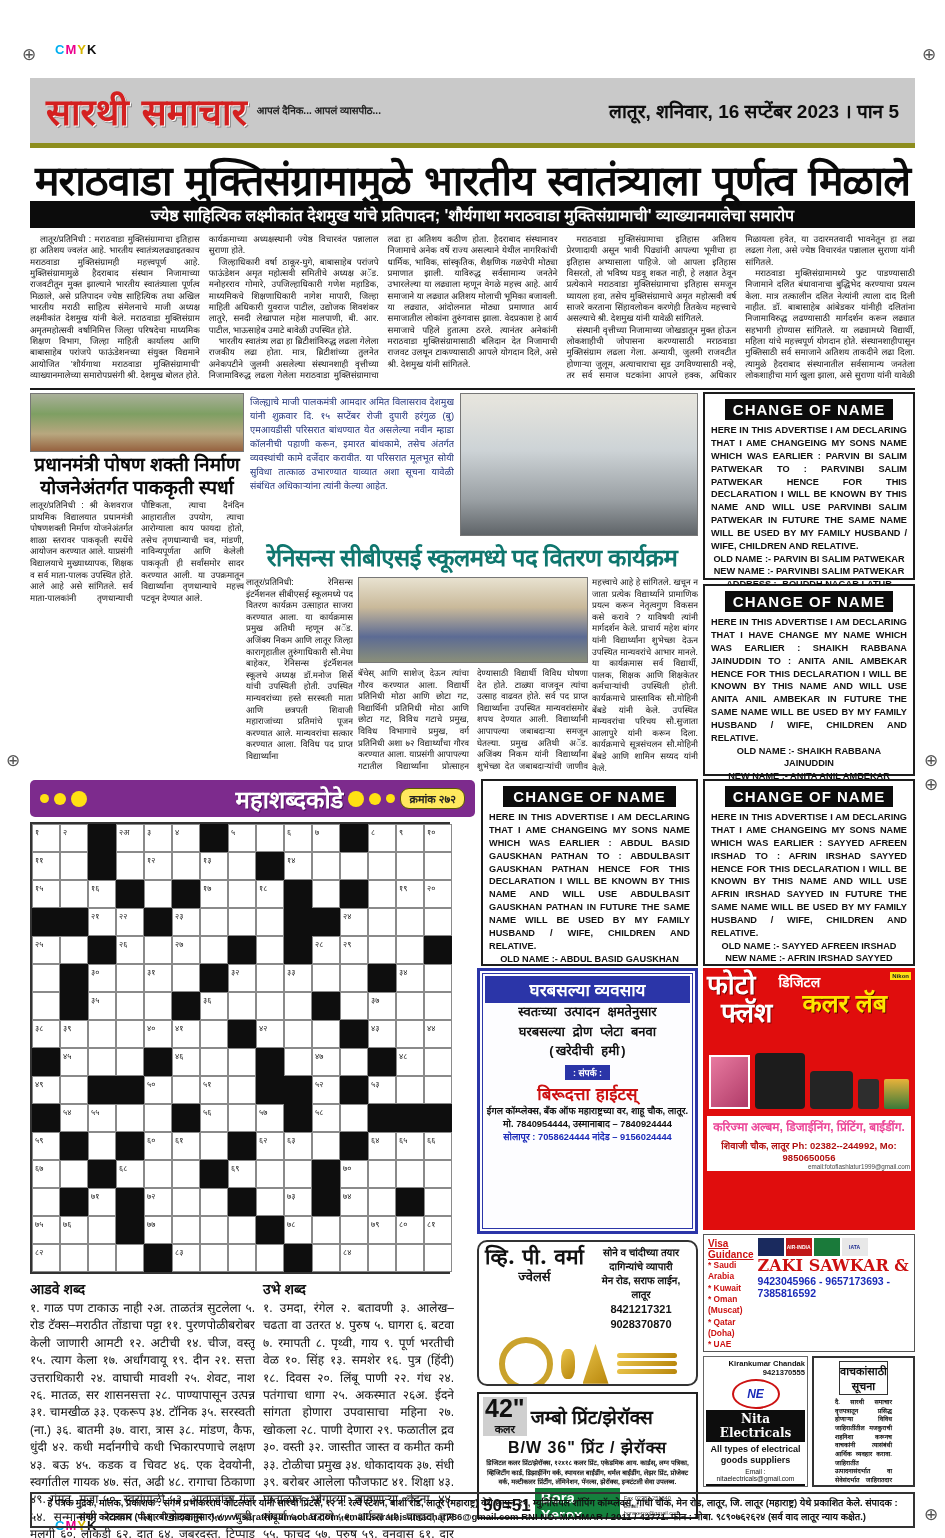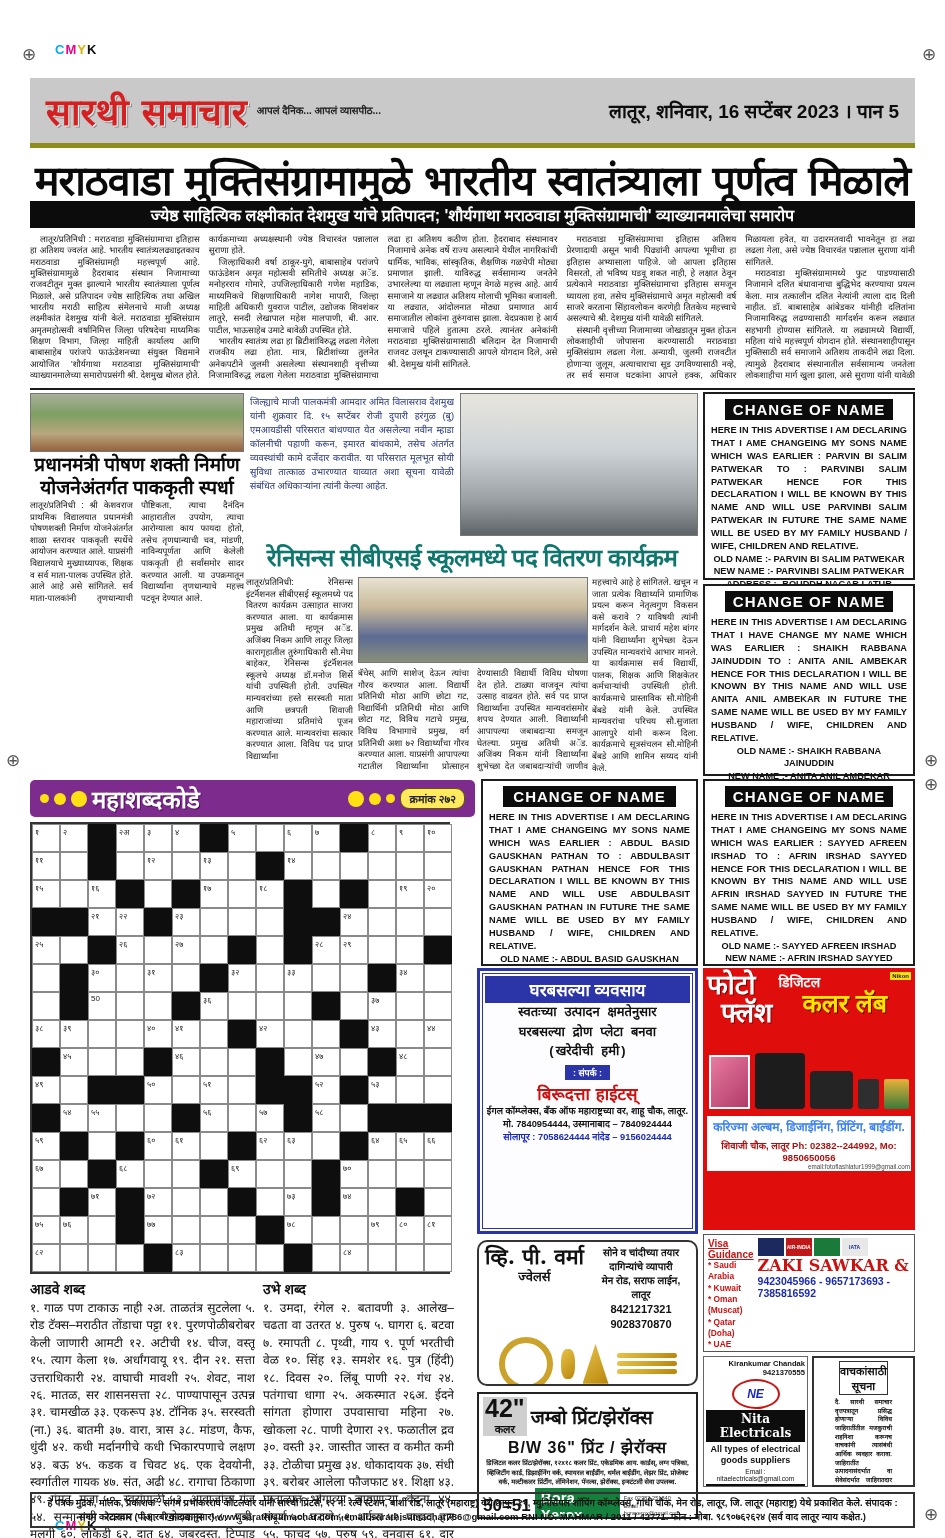--- a/index.html
+++ b/index.html
@@ -49,21 +49,21 @@
 
   .con{border:2px solid #1d1d1d;background:#fff;padding:4px 6px;}
   .con-title{background:#0c0c0c;color:#fff;font-weight:bold;text-align:center;font-size:15px;
              margin:1px auto 4px;width:86%;padding:2px 0;letter-spacing:1px;}
   .con-body{font-size:9.2px;line-height:1.4;text-align:justify;font-weight:600;}
   .con-line{font-size:9.2px;font-weight:bold;text-align:center;line-height:1.35;}
 
   .cw-header{left:30px;top:780px;width:445px;height:37px;background:#7d2b8d;border-radius:5px;
              display:flex;align-items:center;padding:0 10px;gap:5px;}
   .dot{background:#ffe113;border-radius:50%;display:inline-block;}
-  .cw-title{flex:1;text-align:left;color:#fff;font-size:24px;font-weight:bold;
+  .cw-title{flex:1;text-align:right;color:#fff;font-size:24px;font-weight:bold;
             text-shadow:1px 1px 0 #4d0d5d;}
   .cw-badge{background:#ffe95e;border:1px solid #5a5a00;border-radius:9px;font-size:11px;
             font-weight:bold;padding:2px 8px;color:#222;white-space:nowrap;}
   .cw-grid{left:30px;top:822px;display:grid;grid-template-columns:repeat(15,28px);
            grid-auto-rows:28px;border:2px solid #333;width:420px;}
   .cw-cell{border:1px solid #8a8a8a;background:#fff;position:relative;}
   .cw-cell.black{background:#0e0e0e;border-color:#0e0e0e;}
   .cw-num{position:absolute;top:1px;left:2px;font-size:8px;color:#222;}
   .clues-head{font-size:14px;font-weight:bold;margin-bottom:2px;}
   .clues{font-size:12px;line-height:1.45;text-align:justify;overflow:hidden;}
@@ -80,21 +80,21 @@
   .ghar-brand{color:#cc1111;font-size:17px;font-weight:bold;font-family:"DejaVu Serif",serif;}
   .ghar-addr{font-size:9.3px;font-weight:bold;line-height:1.45;}
   .ghar-num{color:#1b2bb8;}
 
   
   .pf{left:703px;top:968px;width:212px;height:262px;background:#e00d0d;color:#fff;padding:4px;overflow:hidden;}
   .pf-brand{font-size:27px;font-weight:bold;line-height:1.02;text-shadow:1px 1px 0 #7a0000;white-space:nowrap;}
   .pf-digital{font-size:14px;font-weight:bold;}
   .pf-lab{color:#ffe400;font-size:25px;font-weight:bold;line-height:1;text-shadow:1px 1px 0 #5d0000;}
   .pf-prod{height:78px;display:flex;align-items:flex-end;gap:5px;padding:4px 2px;}
-  .pf-services{background:#fff;color:#3b82f6;font-weight:bold;font-size:12px;text-align:center;
+  .pf-services{background:#fff;color:#ec4899;font-weight:bold;font-size:12px;text-align:center;
                padding:2px 1px;margin-top:3px;white-space:nowrap;}
   .pf-addr{background:#fff;color:#b01010;font-weight:bold;font-size:9.5px;text-align:center;
            padding:2px 1px 1px;}
   .pf-mail{display:block;font-size:6.3px;color:#444;font-weight:normal;text-align:right;}
 
   
   .zaki{left:703px;top:1234px;width:212px;height:118px;border:1px solid #555;background:#fff;padding:3px 4px;overflow:hidden;}
   .visa-h{color:#cc1111;font-size:10px;font-weight:bold;text-decoration:underline;}
   .visa-item{color:#cc1111;font-size:8.4px;font-weight:bold;line-height:1.35;}
   .zaki-brand{color:#cc1111;font-size:16px;font-weight:bold;font-family:"DejaVu Serif",serif;white-space:nowrap;}
@@ -394,21 +394,21 @@
       <div class="cw-cell"></div>
       <div class="cw-cell"></div>
       <div class="cw-cell black"></div>
       <div class="cw-cell">
         <span class="cw-num">३४</span>
       </div>
       <div class="cw-cell"></div>
       <div class="cw-cell"></div>
       <div class="cw-cell black"></div>
       <div class="cw-cell">
-        <span class="cw-num">50</span>
+        <span class="cw-num">३५</span>
       </div>
       <div class="cw-cell"></div>
       <div class="cw-cell"></div>
       <div class="cw-cell black"></div>
       <div class="cw-cell">
         <span class="cw-num">३६</span>
       </div>
       <div class="cw-cell"></div>
       <div class="cw-cell"></div>
       <div class="cw-cell"></div>

